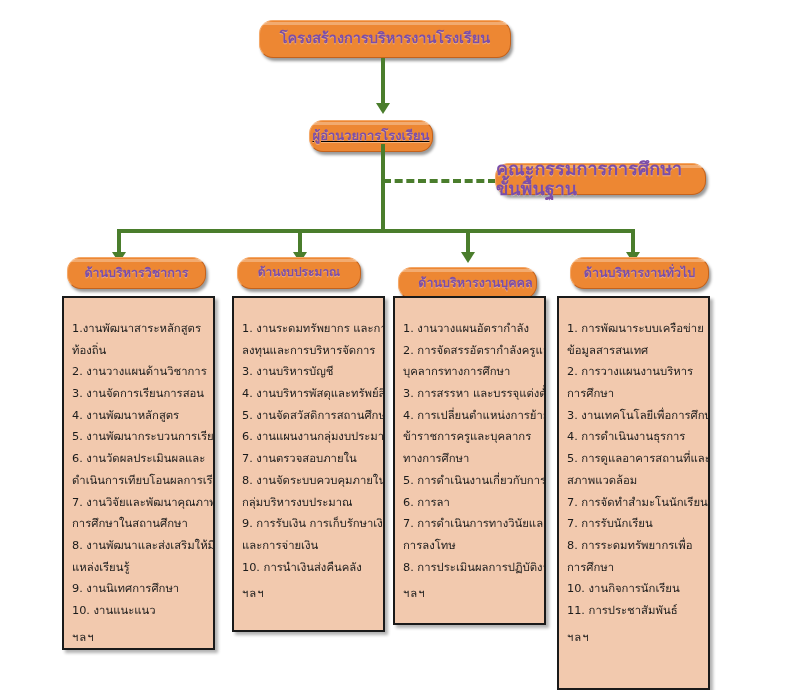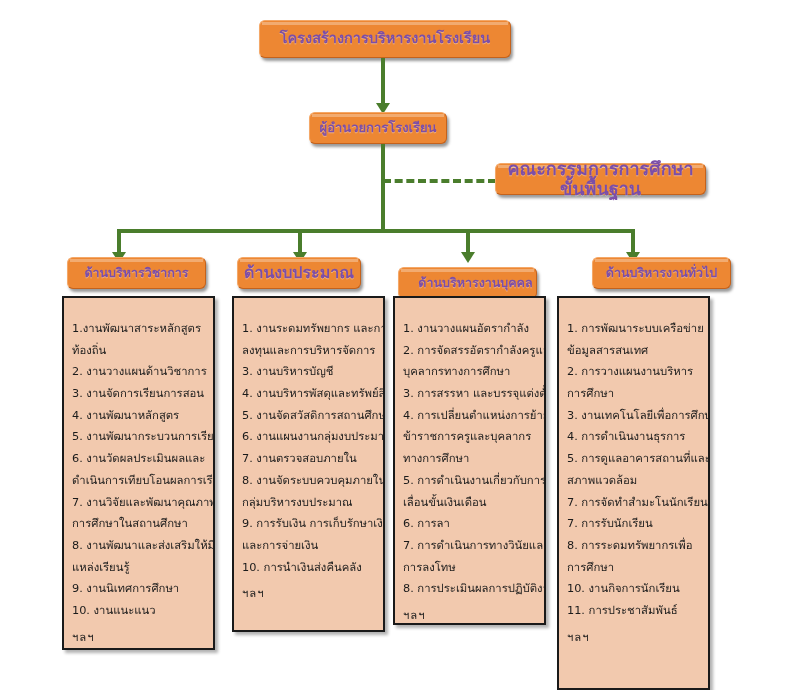--- a/index.html
+++ b/index.html
@@ -29,24 +29,24 @@
   }
 
   
   .obox {
     position: absolute;
     background: linear-gradient(to bottom, #F0accd00 0%, #ED8733 100%);
     background-color: #ED8733;
     border: 1px solid #C4621C;
     border-top-color: #F4A868;
     border-left-color: #F4A868;
-    border-radius: 6px;
+    border-radius: 14px;
     box-shadow: 2px 3px 3px rgba(0,0,0,0.40);
     display: flex; align-items: center; justify-content: center;
-    text-align: center;
+    text-align: left;
   }
   .obox::before {
     content: "";
     position: absolute; left: 2px; right: 2px; top: 1px; height: 3px;
     background: rgba(255,255,255,0.30);
   }
   .obox span {
     position: relative;
     color: #7B4EA8;
     font-weight: bold;
@@ -80,21 +80,21 @@
 
 <div id="canvas">
 
   <div class="obox" style="left:259px; top:20px; width:252px; height:38px;">
     <span style="font-size:14.5px;">โครงสร้างการบริหารงานโรงเรียน</span>
   </div>
 
   <div class="line line-v" style="left:381px; top:58px; width:4px; height:47px;"></div>
   <div class="arrow-down" style="left:376px; top:103px;"></div>
 
-  <div class="obox" style="left:309px; top:112px; width:138px; height:32px;">
+  <div class="obox" style="left:309px; top:120px; width:124px; height:32px;text-decoration:underline;">
     <span style="font-size:13px;">ผู้อำนวยการโรงเรียน</span>
   </div>
 
   <div class="line line-v" style="left:381px; top:144px; width:4px; height:88px;"></div>
 
   <div class="dashed-h" style="left:383px; top:179px; width:113px;"></div>
 
   <div class="obox" style="left:495px; top:163px; width:211px; height:32px;">
     <span style="font-size:18px;">คณะกรรมการการศึกษาขั้นพื้นฐาน</span>
   </div>
@@ -110,26 +110,26 @@
   <div class="line line-v" style="left:466px; top:229px; width:4px; height:27px;"></div>
   <div class="arrow-down" style="left:461px; top:252px;"></div>
 
   <div class="line line-v" style="left:631px; top:229px; width:4px; height:27px;"></div>
   <div class="arrow-down" style="left:626px; top:252px;"></div>
 
   <div class="obox" style="left:67px; top:257px; width:139px; height:32px;">
     <span style="font-size:12.5px;">ด้านบริหารวิชาการ</span>
   </div>
   <div class="obox" style="left:237px; top:257px; width:124px; height:32px;">
-    <span style="font-size:16px;">ด้านงบประมาณ</span>
+    <span style="font-size:12px;">ด้านงบประมาณ</span>
   </div>
   <div class="obox" style="left:398px; top:267px; width:139px; height:32px;padding-left:16px;">
     <span style="font-size:12.5px;">ด้านบริหารงานบุคคล</span>
   </div>
-  <div class="obox" style="left:592px; top:257px; width:139px; height:32px;">
+  <div class="obox" style="left:570px; top:257px; width:139px; height:32px;">
     <span style="font-size:12.5px;">ด้านบริหารงานทั่วไป</span>
   </div>
 
   <div class="panel" style="left:62px; top:296px; width:153px; height:354px;">
     <p>1.งานพัฒนาสาระหลักสูตร</p>
     <p>ท้องถิ่น</p>
     <p>2. งานวางแผนด้านวิชาการ</p>
     <p>3. งานจัดการเรียนการสอน</p>
     <p>4. งานพัฒนาหลักสูตร</p>
     <p>5. งานพัฒนากระบวนการเรียนรู้</p>
@@ -162,21 +162,20 @@
 
   <div class="panel" style="left:393px; top:296px; width:153px; height:329px;">
     <p>1. งานวางแผนอัตรากำลัง</p>
     <p>2. การจัดสรรอัตรากำลังครูและ</p>
     <p>บุคลากรทางการศึกษา</p>
     <p>3. การสรรหา และบรรจุแต่งตั้ง</p>
     <p>4. การเปลี่ยนตำแหน่งการย้าย</p>
     <p>ข้าราชการครูและบุคลากร</p>
     <p>ทางการศึกษา</p>
     <p>5. การดำเนินงานเกี่ยวกับการ</p>
-    <p>เลื่อนขั้นเงินเดือน</p>
     <p>6. การลา</p>
     <p>7. การดำเนินการทางวินัยและ</p>
     <p>การลงโทษ</p>
     <p>8. การประเมินผลการปฏิบัติงาน</p>
     <p class="etc">ฯลฯ</p>
   </div>
 
   <div class="panel" style="left:557px; top:296px; width:153px; height:394px;">
     <p>1. การพัฒนาระบบเครือข่าย</p>
     <p>ข้อมูลสารสนเทศ</p>

